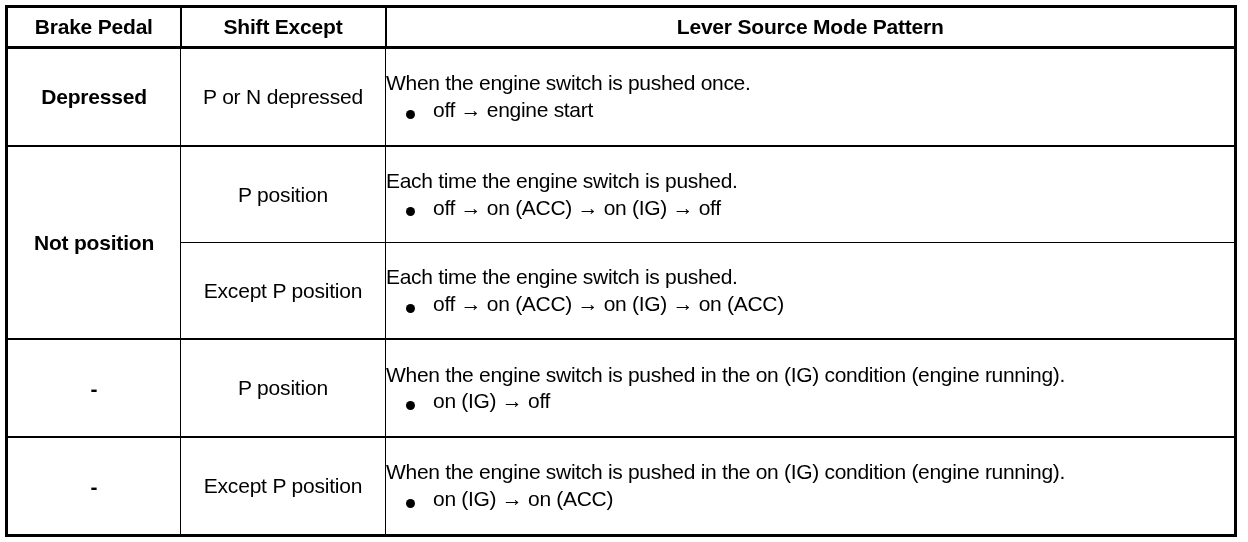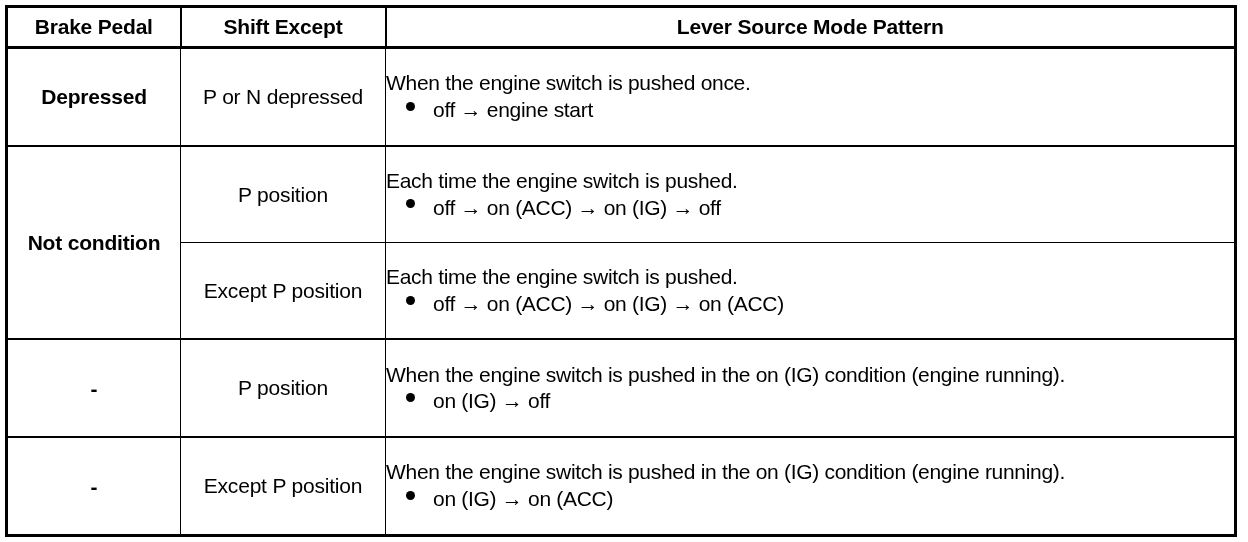--- a/index.html
+++ b/index.html
@@ -90,21 +90,21 @@
     justify-content: center;
     gap: 2px;
     padding: 4px 0;
   }
   .power-lead {
     line-height: 1.18;
     white-space: nowrap;
   }
   .power-bullet-line {
     display: flex;
-    align-items: center;
+    align-items: flex-end;
     line-height: 1.18;
     white-space: nowrap;
     padding-left: 20px;
   }
   .bullet-dot {
     display: inline-block;
     width: 9px;
     height: 9px;
     border-radius: 50%;
     background: #000;
@@ -147,21 +147,21 @@
             <div class="power-lead">When the engine switch is pushed once.</div>
             <div class="power-bullet-line">
               <span class="bullet-dot"></span>
               <span>off → engine start</span>
             </div>
           </div>
         </td>
       </tr>
 
       <tr class="thick-top">
-        <td class="cell-brake" rowspan="2">Not condition</td>
+        <td class="cell-brake" rowspan="2">Not position</td>
         <td class="cell-shift">P position</td>
         <td class="cell-power">
           <div class="power-inner">
             <div class="power-lead">Each time the engine switch is pushed.</div>
             <div class="power-bullet-line">
               <span class="bullet-dot"></span>
               <span>off → on (ACC) → on (IG) → off</span>
             </div>
           </div>
         </td>

